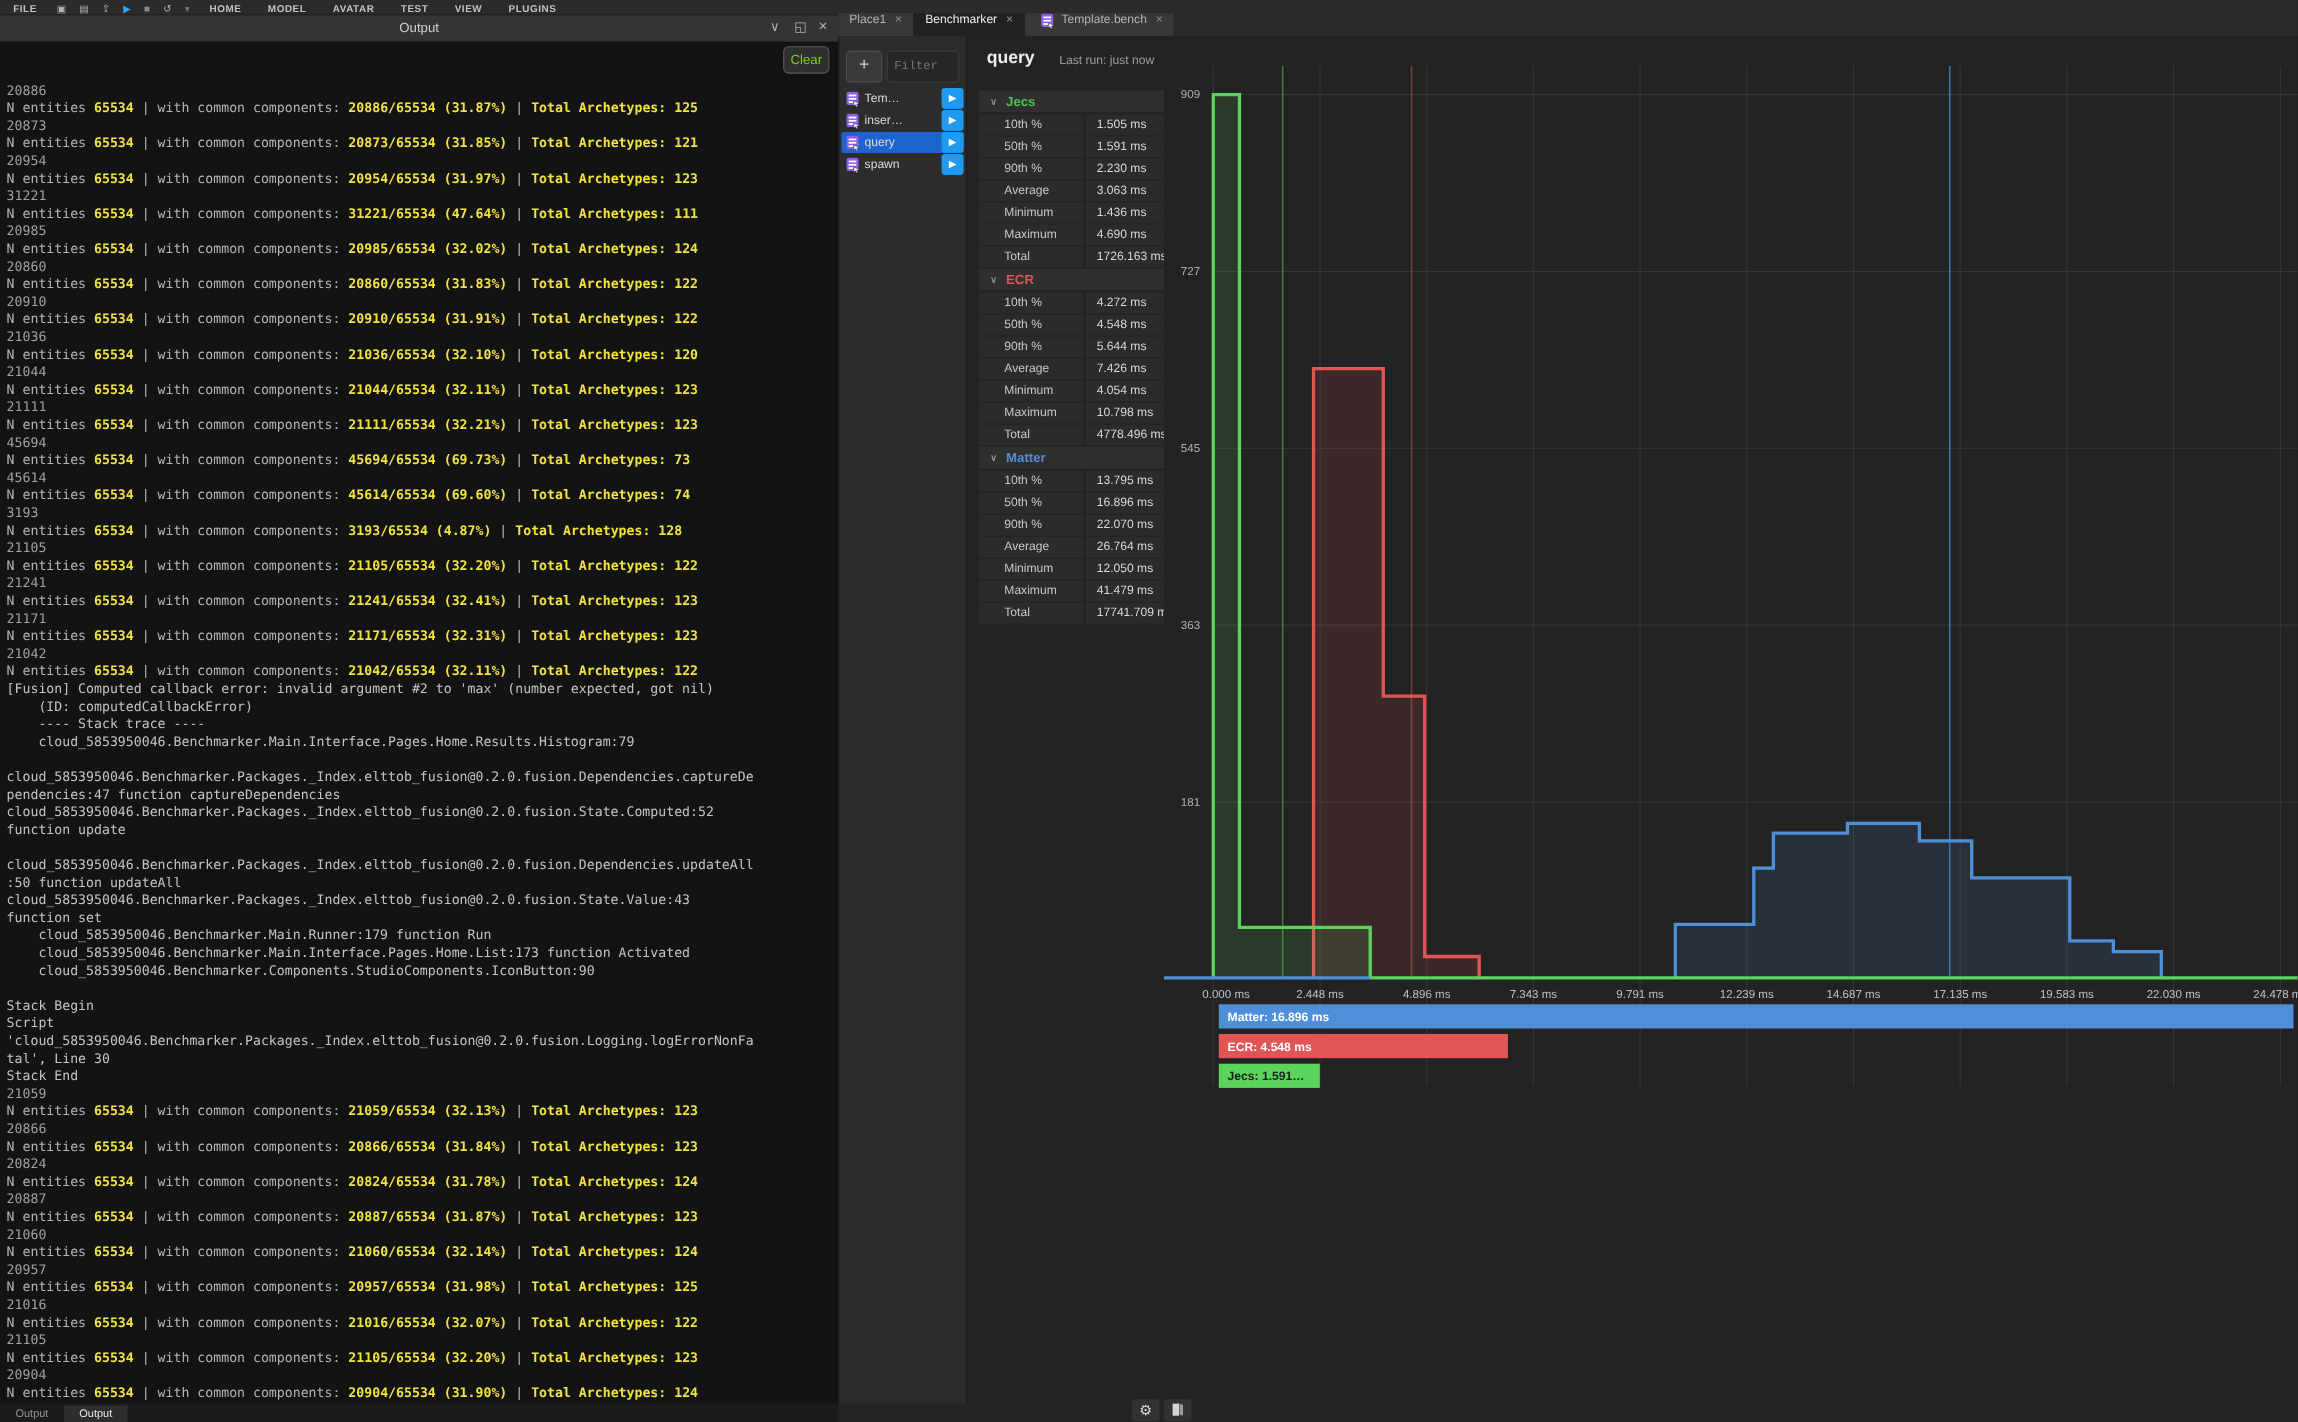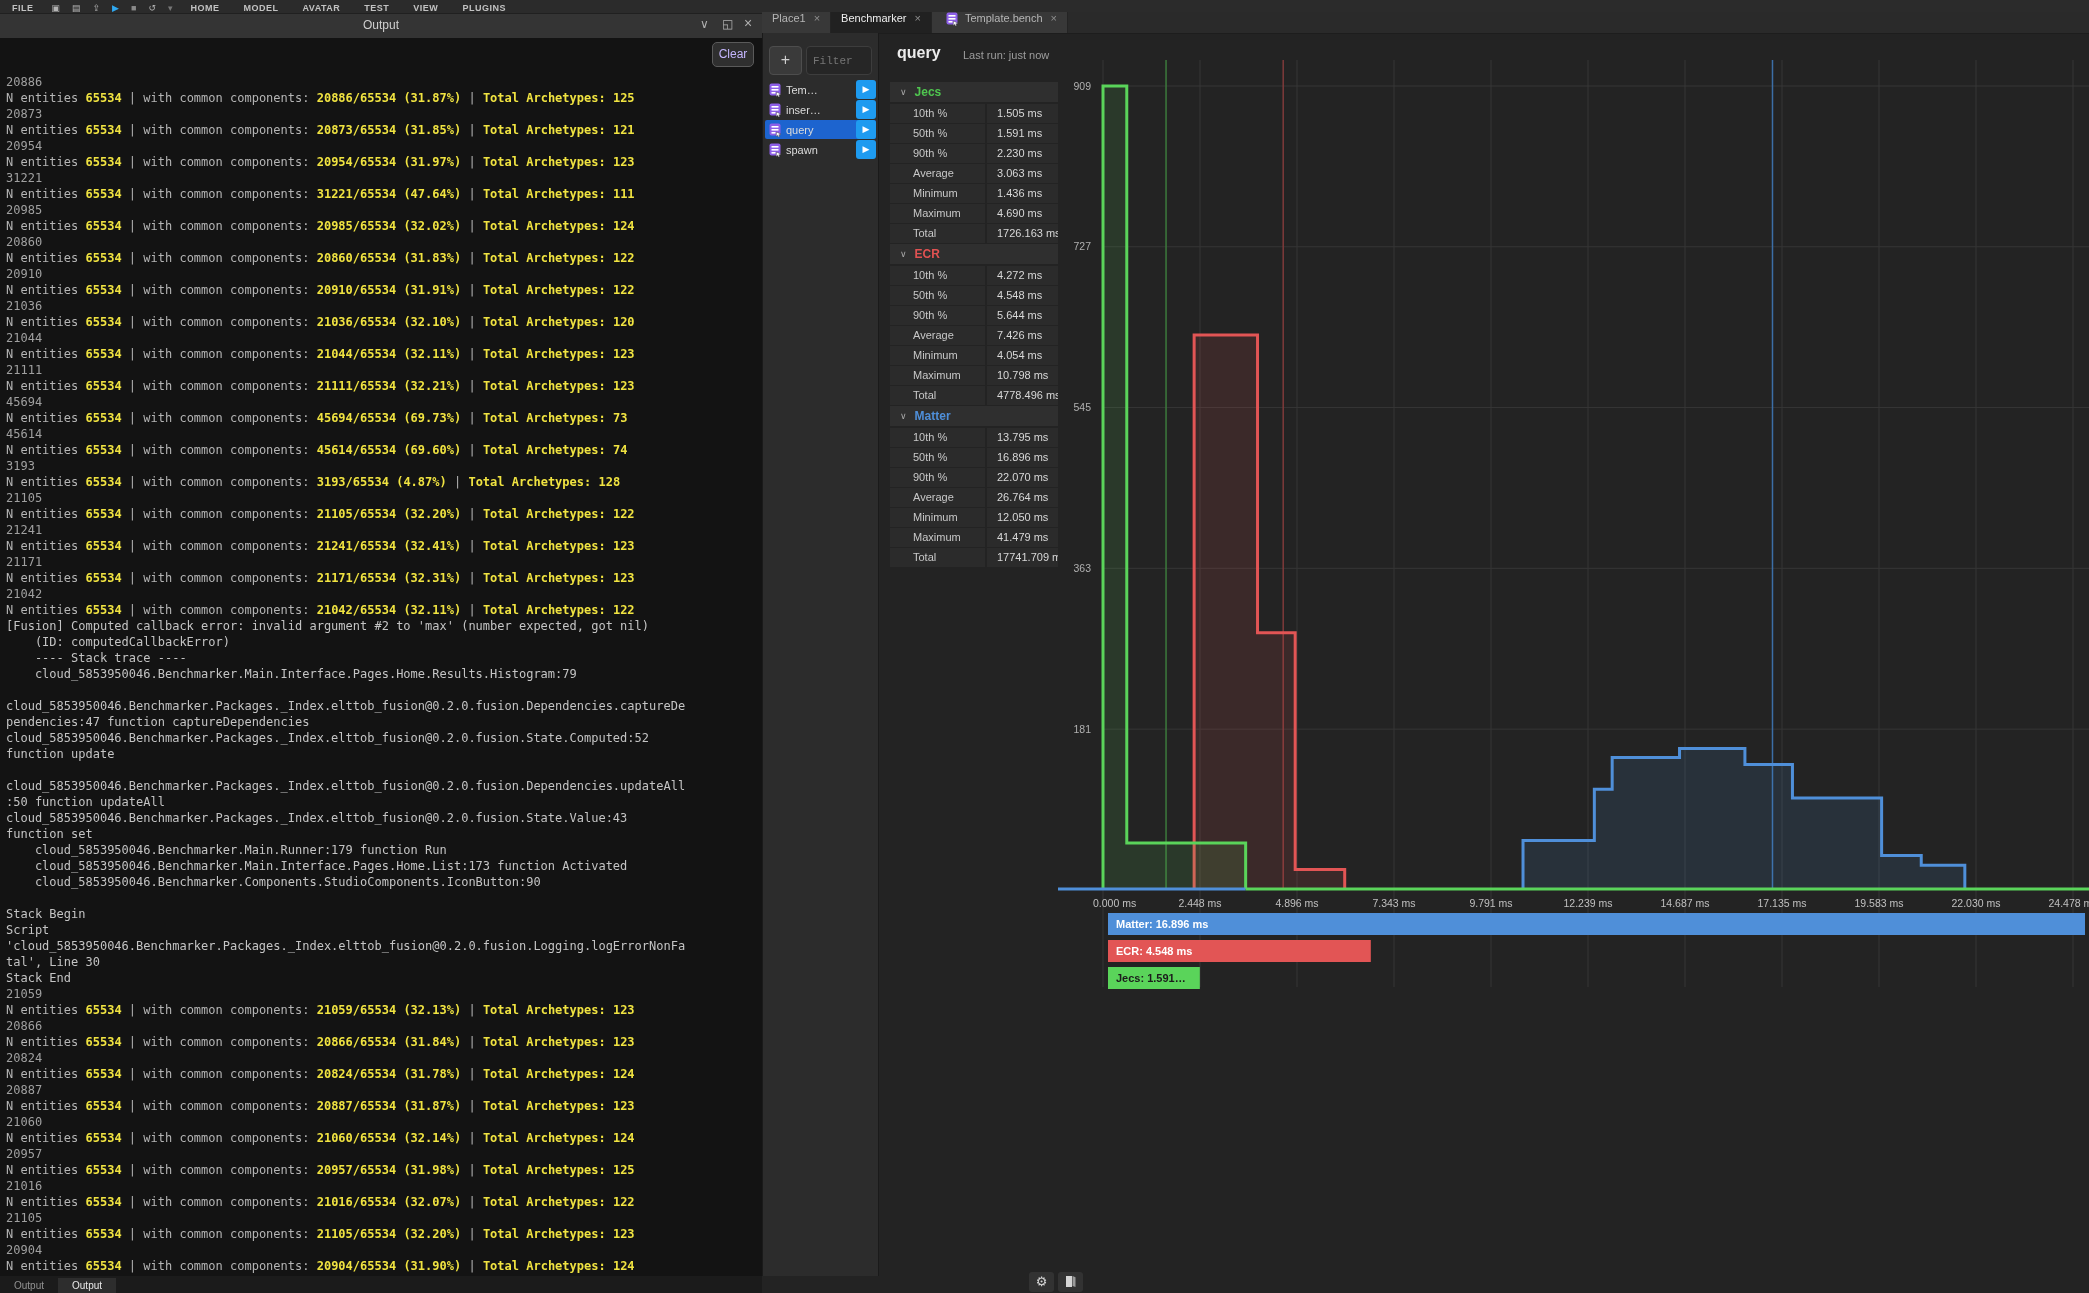--- a/index.html
+++ b/index.html
@@ -16,21 +16,21 @@
   #out-title{position:absolute;left:0;top:4px;width:100%;text-align:center;font-size:12px;color:#cfcfcf;}
   .hdr-ic{position:absolute;top:3px;font-size:12px;color:#b0b0b0;cursor:default;}
   #console{left:0;top:38px;width:762px;height:1238px;background:#131313;overflow:hidden;
            font-family:"DejaVu Sans Mono",monospace;font-size:12px;line-height:16px;white-space:pre;}
   #console-inner{padding:4px 6px;}
   .c-num{color:#a0a0a0;}
   .c-gray{color:#b5b5b5;}
   .c-yel{color:#f0e341;font-weight:bold;}
   .c-raw{color:#c4c4c4;}
   #clear-btn{left:712px;top:42px;width:40px;height:23px;background:#2f2f2f;border:1px solid #5a5a5a;
-             border-radius:5px;color:#c4b5fd;font-size:12px;text-align:center;line-height:22px;cursor:pointer;}
+             border-radius:5px;color:#84cc16;font-size:12px;text-align:center;line-height:22px;cursor:pointer;}
   #out-bottom{left:0;top:1276px;width:762px;height:17px;background:#1b1b1b;display:flex;align-items:flex-end;}
   .dock-tab{font-size:10px;padding:2px 14px;color:#929292;}
   .dock-tab.sel{color:#e8e8e8;background:#2d2d2d;}
   
   #tabstrip{left:762px;top:12px;width:1327px;height:21px;background:#2a2a2a;display:flex;border-bottom:1px solid #1d1d1d;}
   .doc-tab{height:21px;display:flex;align-items:flex-start;gap:6px;padding:0 10px;font-size:11px;
            background:#383838;color:#b5b5b5;border-right:1px solid #242424;}
   .doc-tab.active{background:#212121;color:#efefef;}
   .tab-x{color:#8f8f8f;font-size:11px;margin-left:2px;}
   

